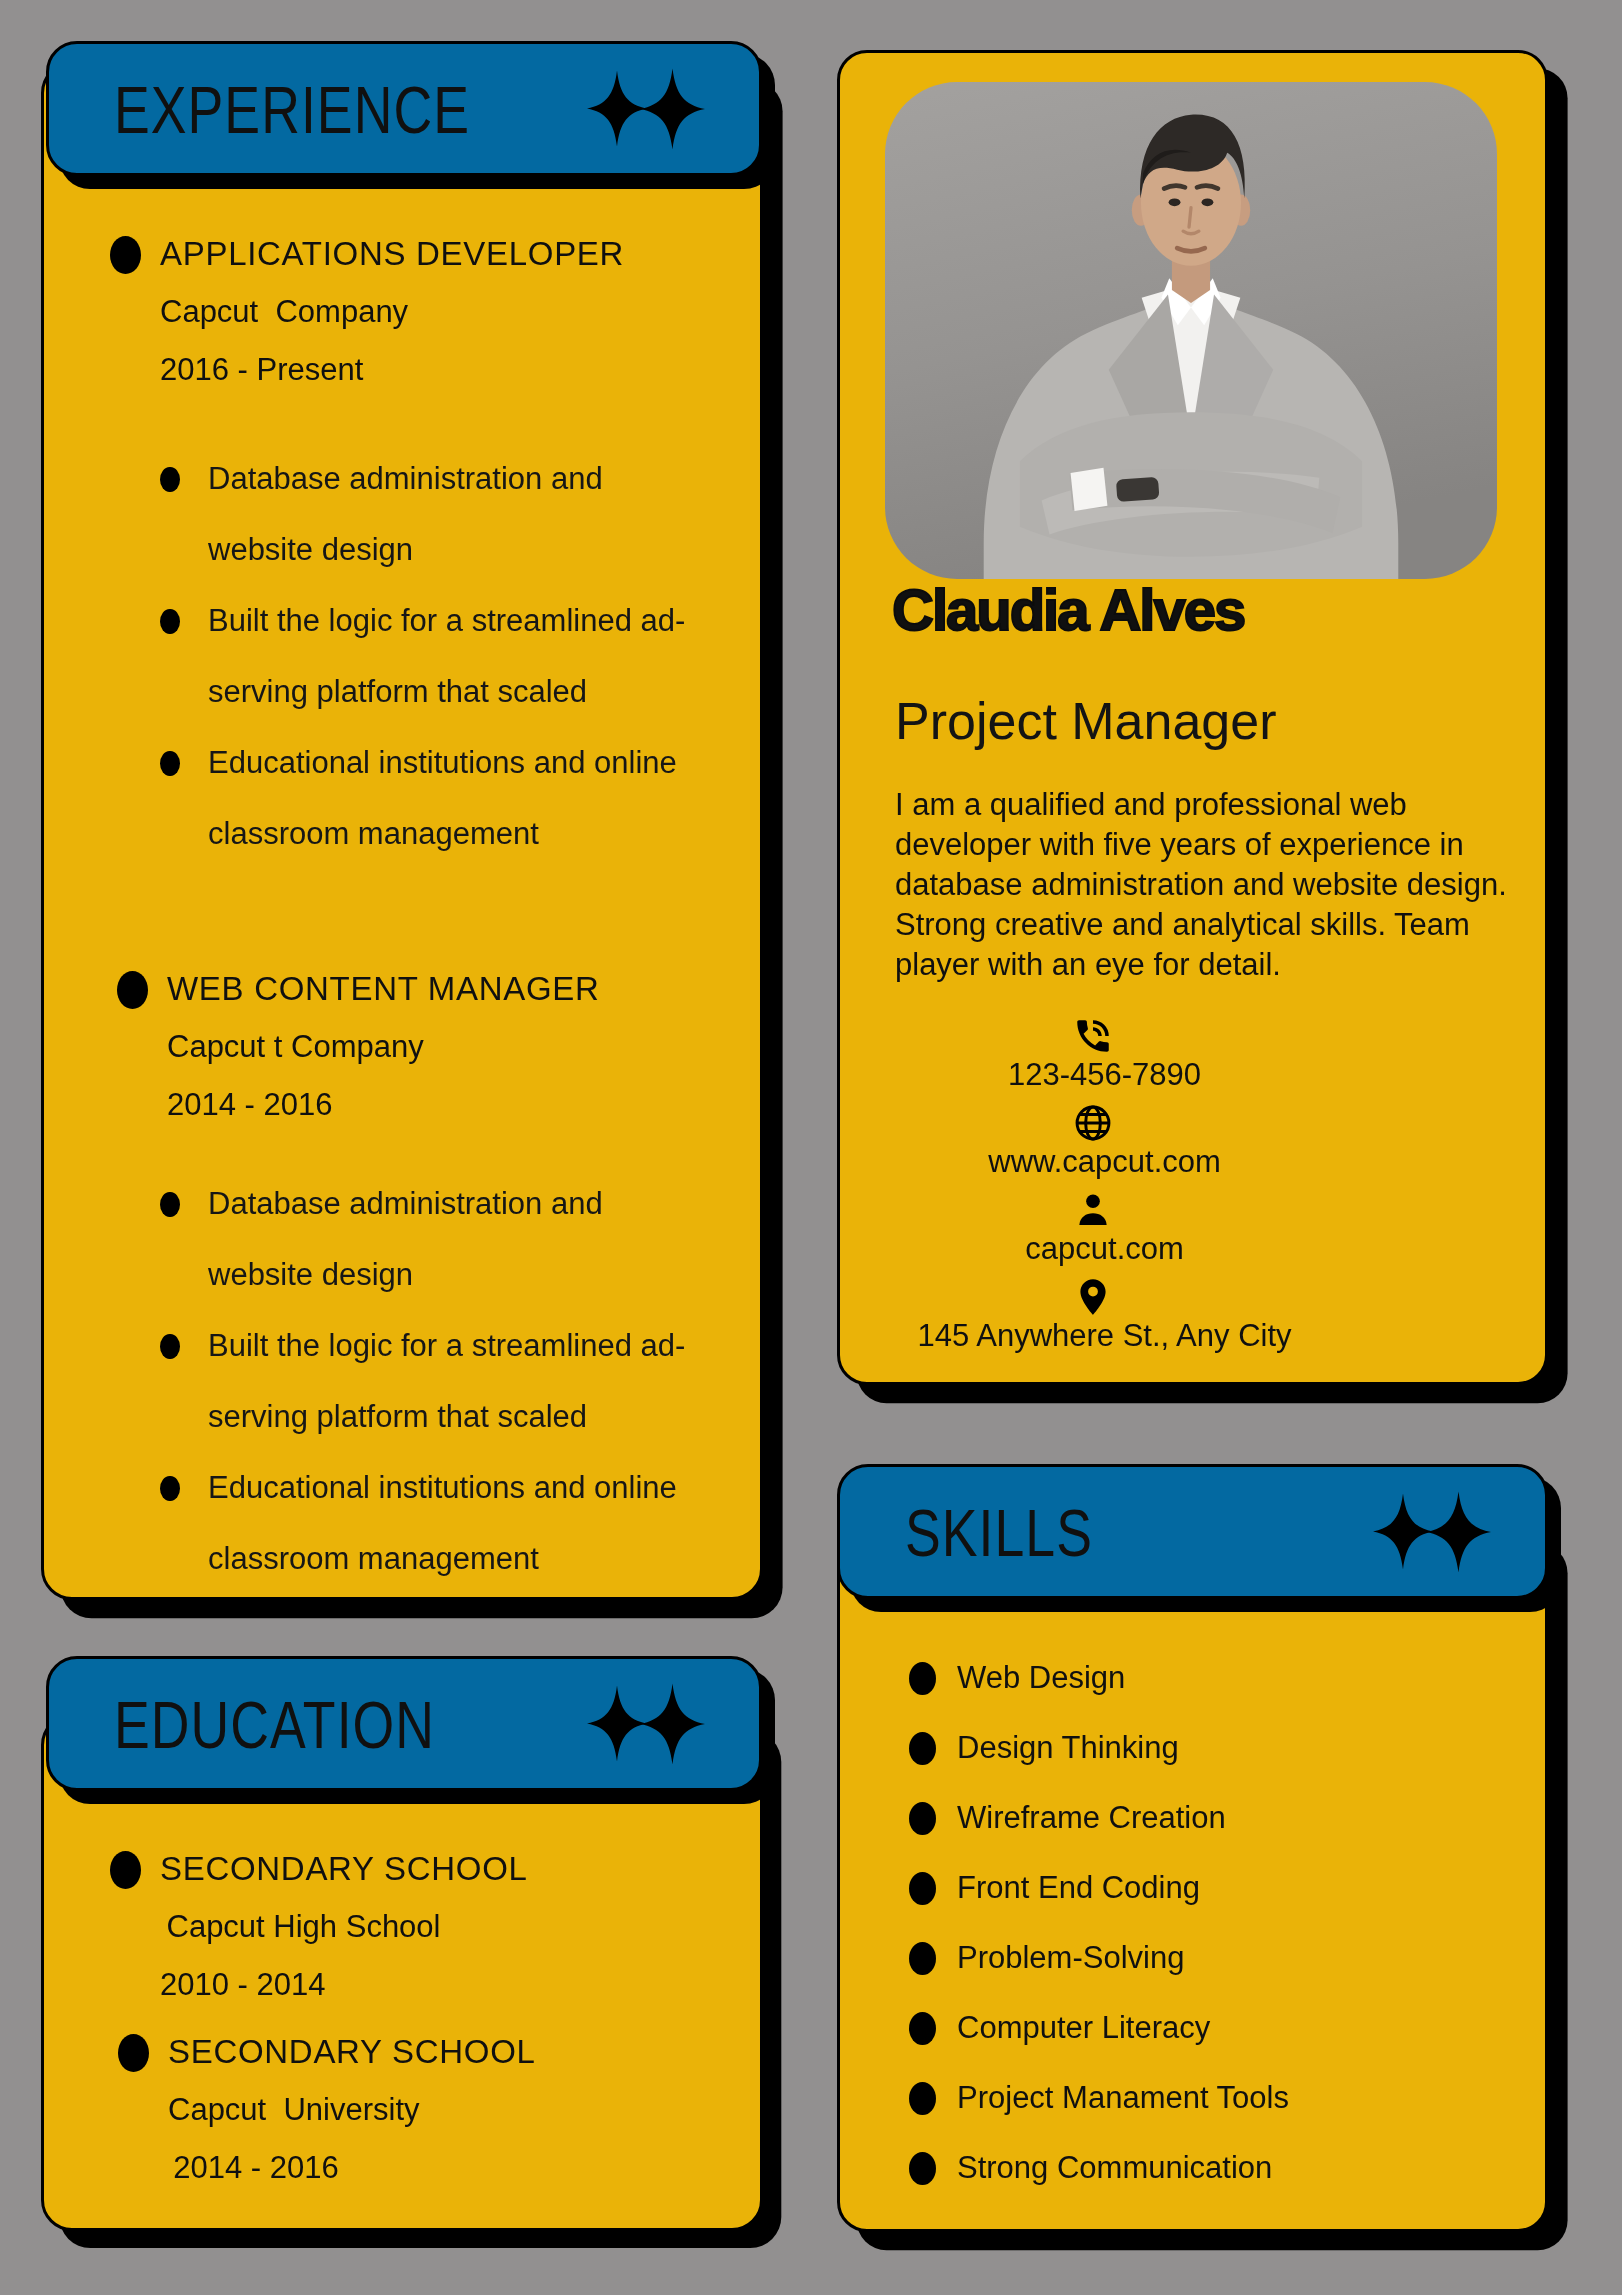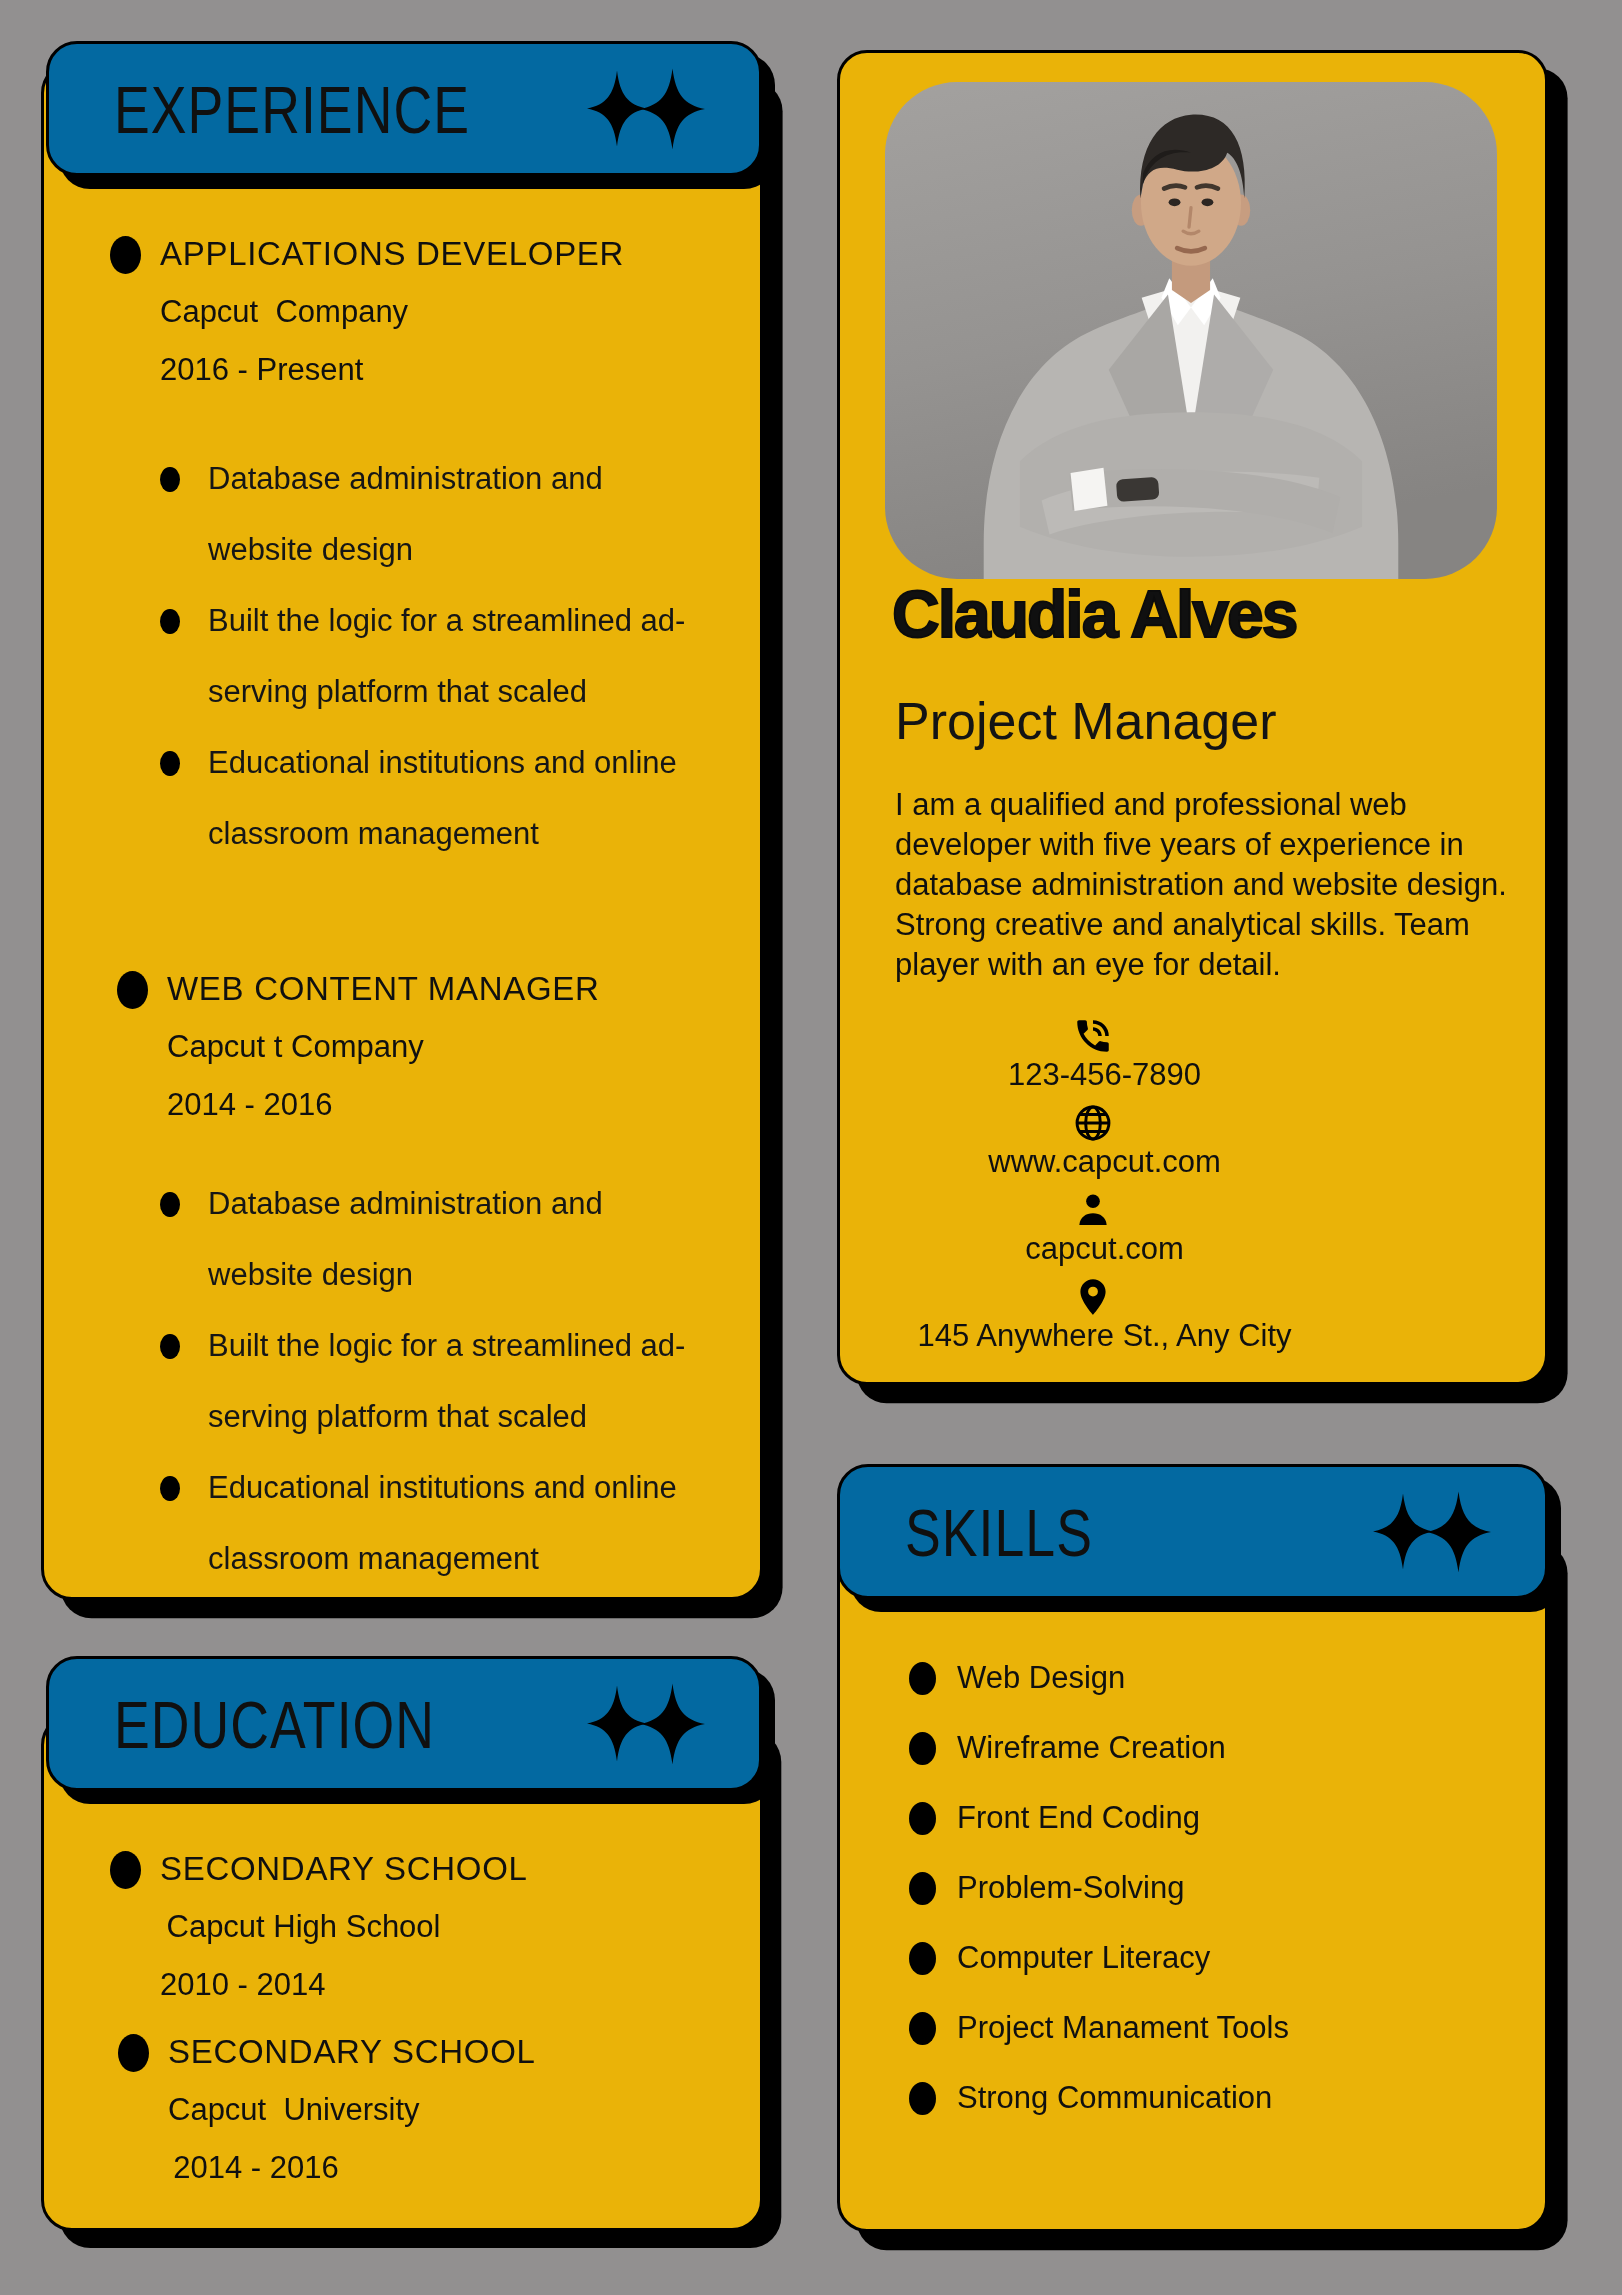--- a/index.html
+++ b/index.html
@@ -74,21 +74,21 @@
     position:absolute;
     left:45px; top:29px;
     width:612px; height:497px;
     border-radius:72px;
     overflow:hidden;
   }
   .photo-wrap svg { display:block; width:100%; height:100%; }
   .person-name {
     position:absolute;
     left:52px; top:523px;
-    font-size:66px;
+    font-size:58px;
     font-weight:800;
     letter-spacing:-2px;
     -webkit-text-stroke:2px #0c0c0c;
   }
   .person-title {
     position:absolute;
     left:55px; top:638px;
     font-size:52px;
     font-weight:400;
     color:#141414;
@@ -331,20 +331,24 @@
 
 <section>
   <div class="white-card" style="left:837px; top:1525px; width:711px; height:707px; border-radius:30px;">
     <div class="skill-list">
       <div class="skill-row">
         <span class="skill-bullet"></span>
         <span class="skill-text">Web Design</span>
       </div>
       <div class="skill-row">
         <span class="skill-bullet"></span>
+        <span class="skill-text">Design Thinking</span>
+      </div>
+      <div class="skill-row">
+        <span class="skill-bullet"></span>
         <span class="skill-text">Wireframe Creation</span>
       </div>
       <div class="skill-row">
         <span class="skill-bullet"></span>
         <span class="skill-text">Front End Coding</span>
       </div>
       <div class="skill-row">
         <span class="skill-bullet"></span>
         <span class="skill-text">Problem-Solving</span>
       </div>

